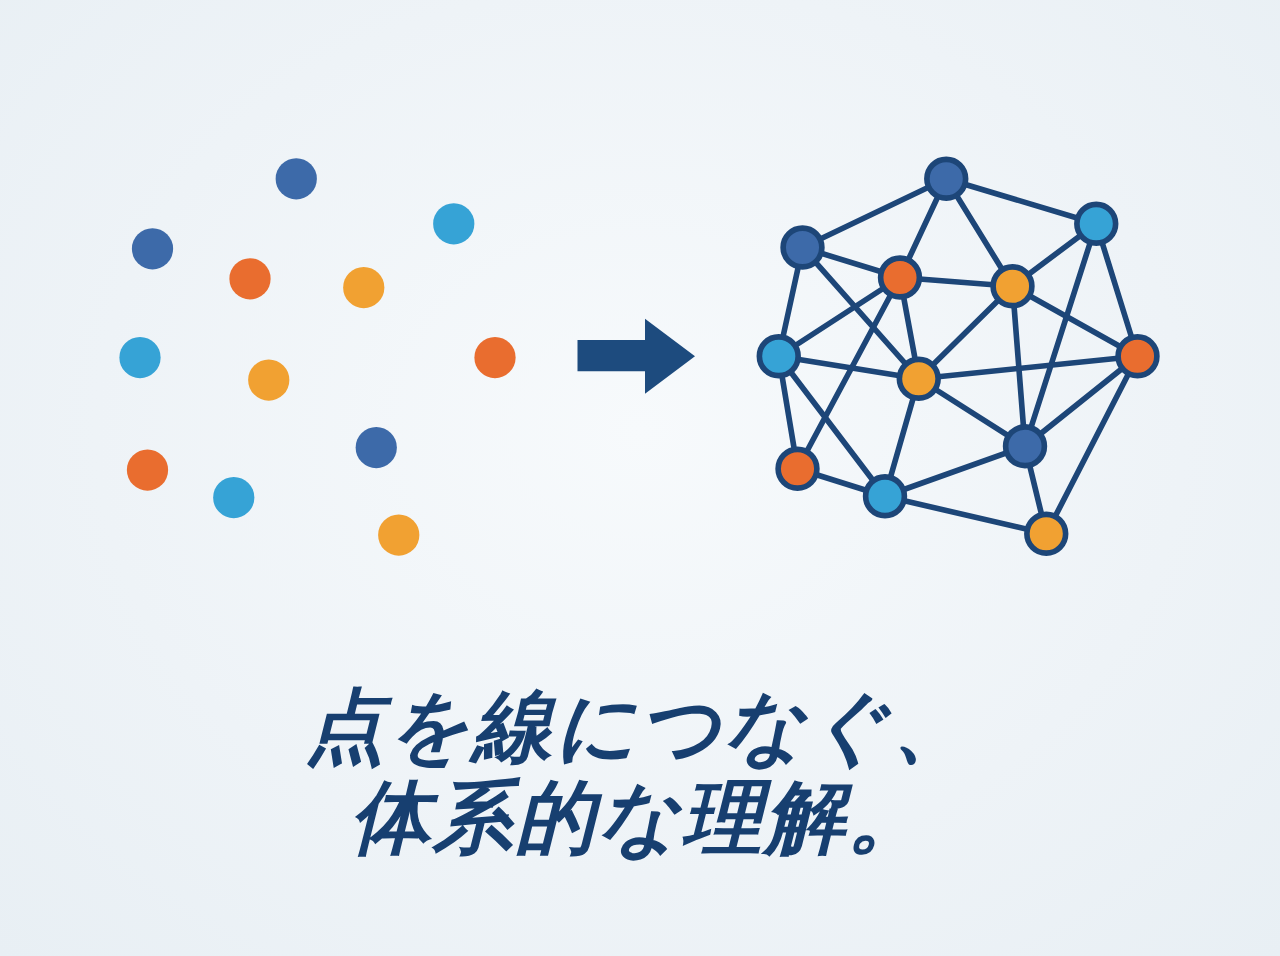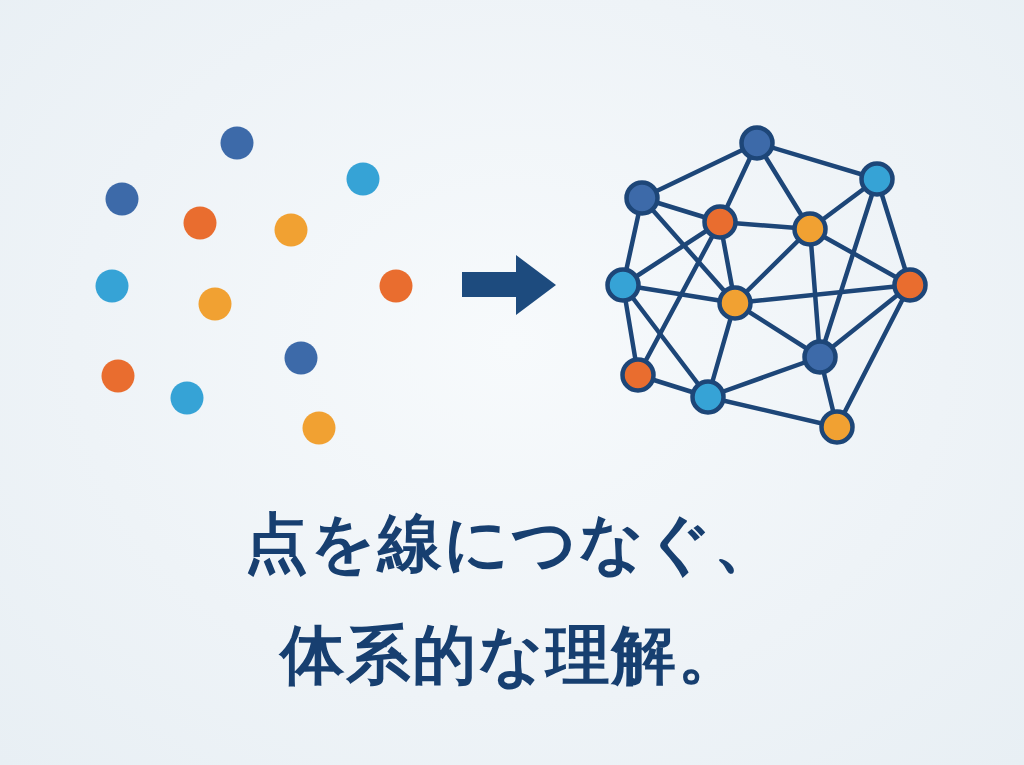--- a/index.html
+++ b/index.html
@@ -9,22 +9,22 @@
       font-family: "DejaVu Sans", sans-serif;
       position: relative;
     }
     #canvas { position: absolute; left: 0; top: 0; }
     .caption {
       position: absolute; left: 0; width: 1024px; text-align: center;
       color: #173f70; font-weight: bold; font-size: 64px; line-height: 1;
       letter-spacing: 2px;
       font-family: "DejaVu Sans", sans-serif;
     }
-    #line1 { top: 511px; }
-    #line2 { top: 623px; }
+    #line1 { top: 550px; font-style: italic; }
+    #line2 { top: 623px; font-style: italic; }
   </style>
 </head>
 <body>
 
 <svg id="canvas" width="1024" height="765" viewBox="0 0 1024 765" xmlns="http://www.w3.org/2000/svg">
   <g id="scattered">
       <circle cx="237" cy="143" r="16.5" fill="#3d6aa9"></circle>
       <circle cx="122" cy="199" r="16.5" fill="#3d6aa9"></circle>
       <circle cx="363" cy="179" r="16.5" fill="#36a3d6"></circle>
       <circle cx="200" cy="223" r="16.5" fill="#e96d2f"></circle>

